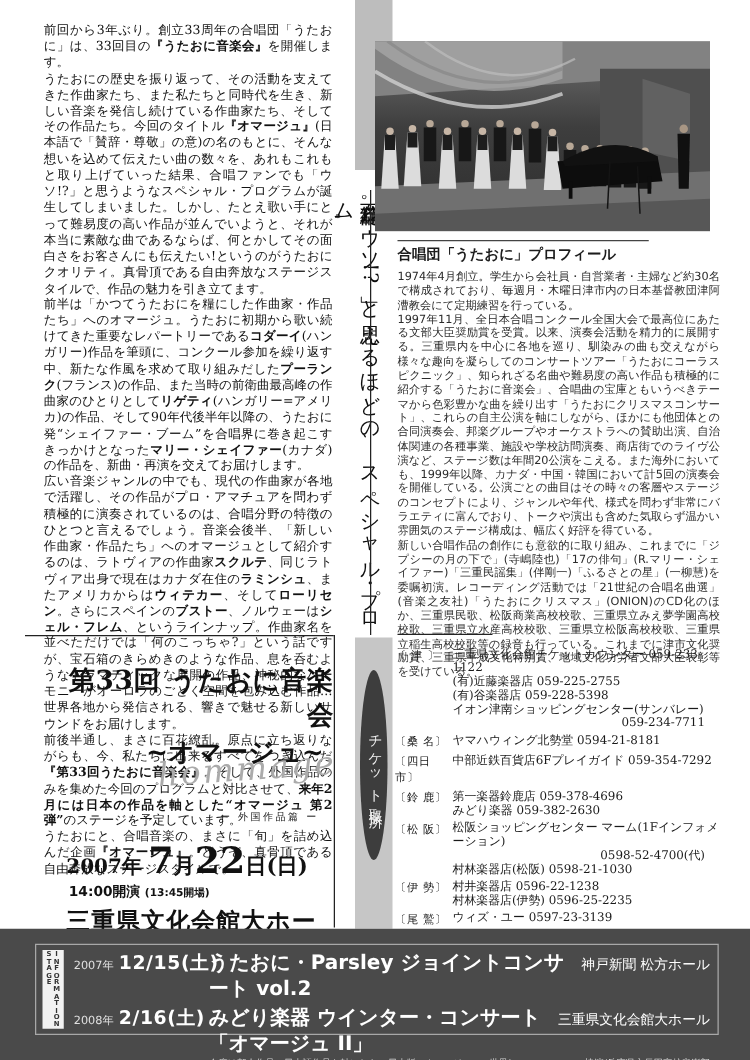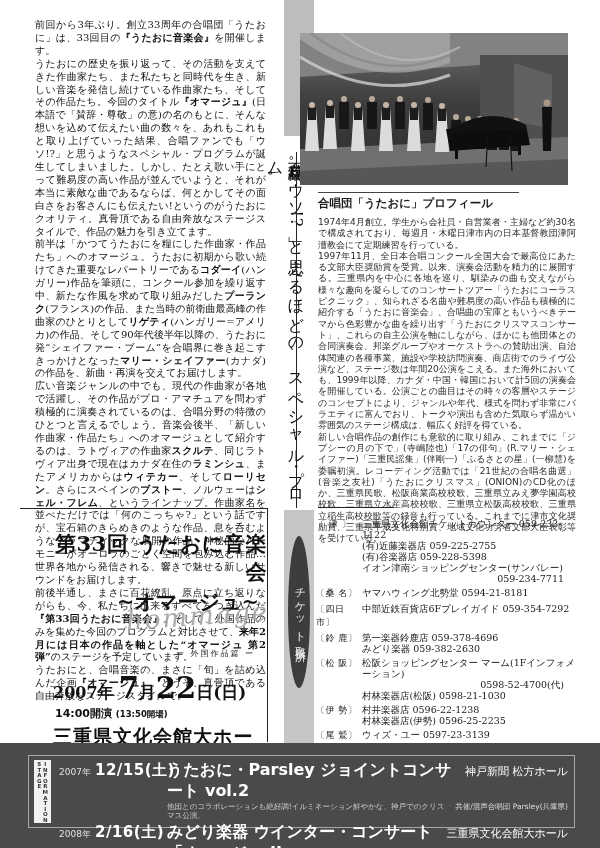--- a/index.html
+++ b/index.html
@@ -188,21 +188,21 @@
       <span class="script">hommage</span>
     </div>
     <div class="edition">ー 外国作品篇 ー</div>
 
     <div id="cdate">
       <span class="yr">2007年</span>
       <span class="big">7</span><span class="md">月</span><span class="big">22</span><span class="md">日(日)</span>
     </div>
     <div id="ctime">
       <span>14:00開演</span>
-      <span class="doors">(13:50開場)</span>
+      <span class="doors">(13:45開場)</span>
     </div>
     <div id="cvenue">三重県文化会館大ホール</div>
 
     <div id="cadm">
       <span>入場料</span>
       <span class="seat">≪全自由席≫</span>
     </div>
     <div id="price-box">
         <div class="price">
           <div class="pmain">一般:1,500円</div>
@@ -305,24 +305,20 @@
             <span>N</span>
           </div>
         </div>
       <div id="info-rows">
           <div class="irow">
             <span class="iyear">2007年</span>
             <span class="idate">12/15(土)</span>
             <span class="ititle">うたおに・Parsley ジョイントコンサート vol.2</span>
             <span class="ivenue">神戸新聞 松方ホール</span>
           </div>
-          <div class="isub">
-            <span class="idesc">他団とのコラボレーションも絶好調!イルミネーション鮮やかな、神戸でのクリスマス公演。</span>
-            <span class="icredit">共催/混声合唱団 Parsley(兵庫県)</span>
-          </div>
           <div class="irow">
             <span class="iyear">2008年</span>
             <span class="idate">2/16(土)</span>
             <span class="ititle">みどり楽器 ウインター・コンサート「オマージュ II」</span>
             <span class="ivenue">三重県文化会館大ホール</span>
           </div>
           <div class="isub">
             <span class="idesc">今度は邦人作品・日本語作品を軸にした、日本版&lt;オマージュ&gt;の世界!</span>
             <span class="icredit">協演/兵庫県立長田高校音楽部</span>
           </div>

